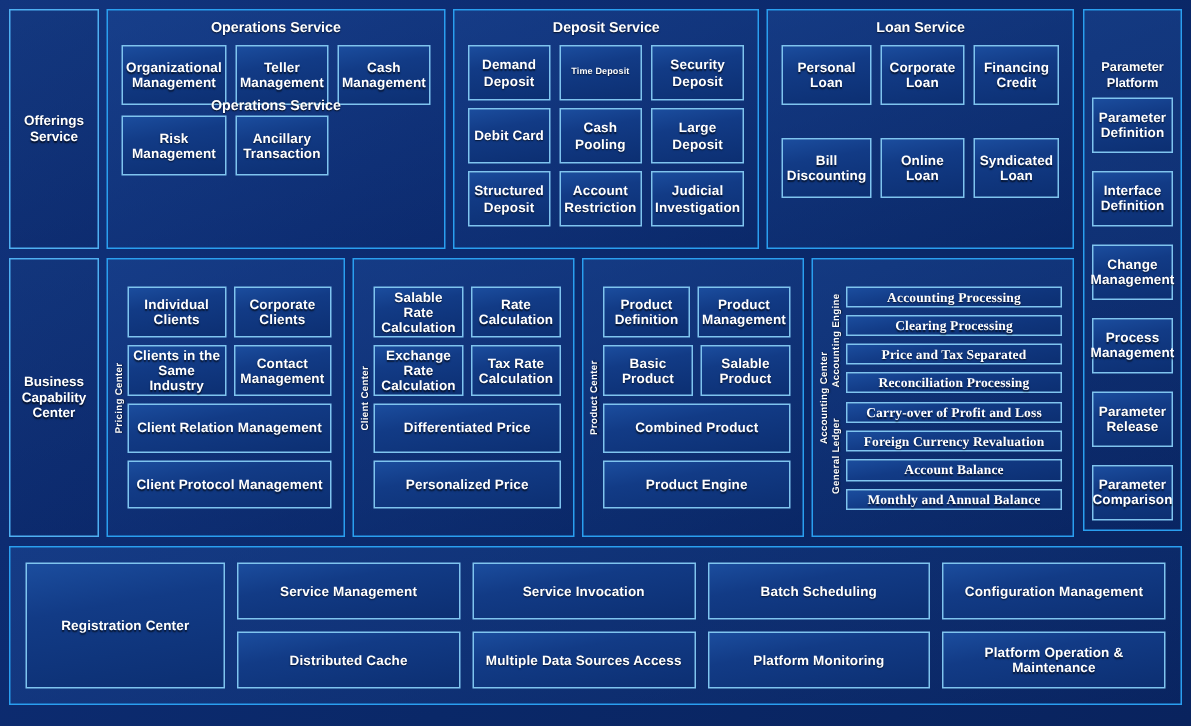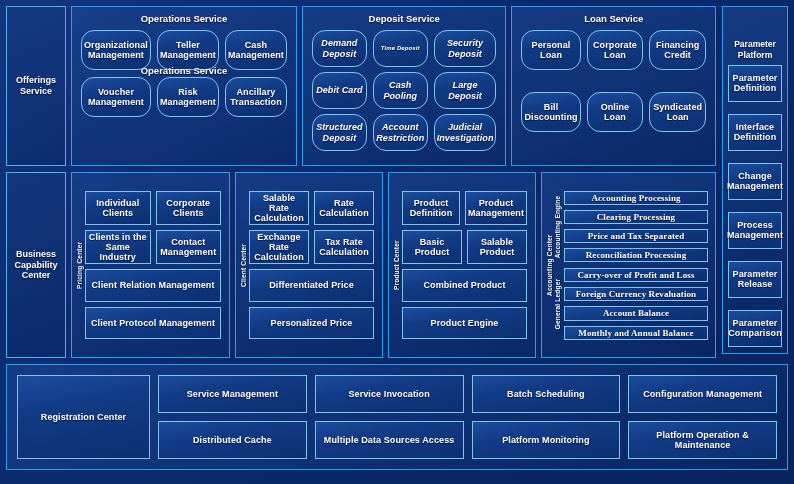--- a/index.html
+++ b/index.html
@@ -65,21 +65,21 @@
   
   .row1{display:flex;gap:5px;height:160px;}
   .rail1{width:60px;flex:0 0 60px;}
   .row1main{flex:1;display:flex;gap:5px;}
   .svcPanel{flex:1;display:flex;flex-direction:column;}
   .svcGrid{
     flex:1;display:grid;grid-template-columns:repeat(3,1fr);
     gap:7px 6px;padding:6px 9px 10px 9px;align-content:start;
     position:relative;
   }
-  .svcGrid .leafbox{height:40px;border-radius:13px;}
+  .svcGrid .leafbox{height:40px;}
   .ghostLabel{
     position:absolute;left:0;right:0;text-align:center;
     font-size:9.5px;font-weight:bold;color:#fff;
     text-shadow:0 1px 1px rgba(0,0,0,.8);
     pointer-events:none;
   }
 
   
   .row2{display:flex;gap:5px;height:186px;margin-top:6px;}
   .rail2{width:60px;flex:0 0 60px;}
@@ -150,30 +150,29 @@
         <div class="railLabel rail1">Offerings Service</div>
 
         <div class="row1main">
 
           <div class="panel svcPanel">
             <div class="grpTitle">Operations Service</div>
             <div class="svcGrid">
               <div class="leafbox wrap">Organizational Management</div>
               <div class="leafbox wrap">Teller Management</div>
               <div class="leafbox wrap">Cash Management</div>
-              <div class="leafbox wrap">Voucher Management</div>
               <div class="leafbox wrap">Risk Management</div>
               <div class="leafbox wrap">Ancillary Transaction</div>
               <div class="ghostLabel" style="top:41px;">Operations Service</div>
             </div>
           </div>
 
           <div class="panel svcPanel">
             <div class="grpTitle">Deposit Service</div>
-            <div class="svcGrid" style="gap:5px 6px;font-style:italic;">
+            <div class="svcGrid" style="gap:5px 6px;">
               <div class="leafbox wrap" style="height:37px;">Demand Deposit</div>
               <div class="leafbox wrap tiny" style="height:37px;">Time Deposit</div>
               <div class="leafbox wrap" style="height:37px;">Security Deposit</div>
               <div class="leafbox wrap" style="height:37px;">Debit Card</div>
               <div class="leafbox wrap" style="height:37px;">Cash Pooling</div>
               <div class="leafbox wrap" style="height:37px;">Large Deposit</div>
               <div class="leafbox wrap" style="height:37px;">Structured Deposit</div>
               <div class="leafbox wrap" style="height:37px;">Account Restriction</div>
               <div class="leafbox wrap" style="height:37px;">Judicial Investigation</div>
             </div>

